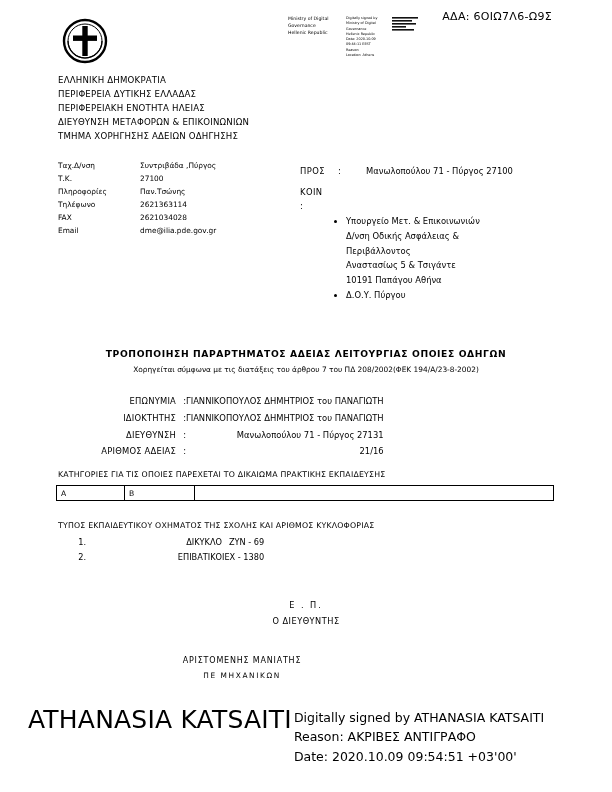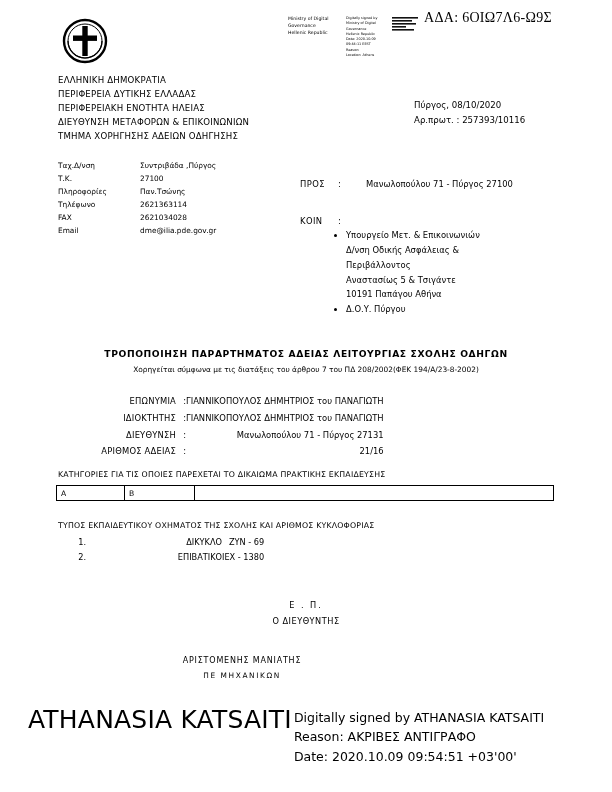--- a/index.html
+++ b/index.html
@@ -12,23 +12,22 @@
     color: #000000;
     position: relative;
     overflow: hidden;
   }
   .page { position: relative; width: 612px; height: 792px; }
 
   
   .ada {
     position: absolute;
     top: 10px; right: 60px;
-    font-size: 14px;
+    font-size: 11px;
     letter-spacing: .3px;
-    font-family: Liberation Serif, serif;
   }
   .emblem {
     position: absolute;
     left: 62px; top: 18px;
     width: 46px; height: 46px;
   }
   .emblem svg { display: block; }
 
   .ministry-block {
     position: absolute;
@@ -64,31 +63,31 @@
     line-height: 1.75;
   }
   .contact table { border-collapse: collapse; }
   .contact td { padding: 0 0 0 0; vertical-align: top; }
   .contact td.lbl { width: 82px; }
   .contact td.val { width: 130px; }
 
   
   .recipients {
     position: absolute;
-    left: 300px; top: 177px;
+    left: 300px; top: 164px;
     font-size: 8.4px;
     line-height: 1.75;
     width: 300px;
   }
   .rec-row { display: flex; }
   .rec-label { width: 38px; font-weight: normal; letter-spacing: .4px; }
   .rec-colon { width: 10px; }
   .rec-body { }
   .rec-indent { margin-left: 18px; }
-  .koin { margin-top: 22px; }
+  .koin { margin-top: 6px; flex-direction: column; }
   .bullets { margin: 0; padding-left: 46px; }
   .bullets li { list-style: disc; margin: 0; padding: 0; }
   .bullets li .sub { display: block; }
 
   
   .doc-title {
     position: absolute;
     left: 0; top: 348px;
     width: 612px;
     text-align: center;
@@ -240,24 +239,20 @@
   </div>
 
   <div class="authority">
     <div>ΕΛΛΗΝΙΚΗ ΔΗΜΟΚΡΑΤΙΑ</div>
     <div>ΠΕΡΙΦΕΡΕΙΑ ΔΥΤΙΚΗΣ ΕΛΛΑΔΑΣ</div>
     <div>ΠΕΡΙΦΕΡΕΙΑΚΗ ΕΝΟΤΗΤΑ ΗΛΕΙΑΣ</div>
     <div>ΔΙΕΥΘΥΝΣΗ ΜΕΤΑΦΟΡΩΝ &amp; ΕΠΙΚΟΙΝΩΝΙΩΝ</div>
     <div>ΤΜΗΜΑ ΧΟΡΗΓΗΣΗΣ ΑΔΕΙΩΝ ΟΔΗΓΗΣΗΣ</div>
   </div>
 
-  <div class="place-date">
-    <div>Πύργος, 08/10/2020</div>
-    <div>Αρ.πρωτ. : 257393/10116</div>
-  </div>
 
   <div class="contact">
     <table>
       <tbody>
           <tr>
         <td class="lbl">Ταχ.Δ/νση</td>
         <td class="val">Συντριβάδα ,Πύργος</td>
       </tr>
       <tr>
         <td class="lbl">Τ.Κ.</td>
@@ -302,21 +297,21 @@
         <span class="sub">Περιβάλλοντος</span>
         <span class="sub">Αναστασίως  5 &amp; Τσιγάντε</span>
         <span class="sub">10191  Παπάγου  Αθήνα</span>
       </li>
       <li>
         <span class="sub">Δ.Ο.Υ. Πύργου</span>
       </li>
     </ul>
   </div>
 
-  <div class="doc-title">ΤΡΟΠΟΠΟΙΗΣΗ ΠΑΡΑΡΤΗΜΑΤΟΣ ΑΔΕΙΑΣ  ΛΕΙΤΟΥΡΓΙΑΣ ΣΧΟΛΗΣ ΟΔΗΓΩΝ</div>
+  <div class="doc-title">ΤΡΟΠΟΠΟΙΗΣΗ ΠΑΡΑΡΤΗΜΑΤΟΣ ΑΔΕΙΑΣ  ΛΕΙΤΟΥΡΓΙΑΣ ΟΠΟΙΕΣ ΟΔΗΓΩΝ</div>
   <div class="doc-subtitle">Χορηγείται σύμφωνα με τις διατάξεις του άρθρου 7 του ΠΔ 208/2002(ΦΕΚ 194/Α/23-8-2002)</div>
 
   <div class="fields">
     <table>
       <tbody>
           <tr>
         <td class="k">ΕΠΩΝΥΜΙΑ</td>
         <td class="c">:</td>
         <td>ΓΙΑΝΝΙΚΟΠΟΥΛΟΣ ΔΗΜΗΤΡΙΟΣ του ΠΑΝΑΓΙΩΤΗ</td>
       </tr>

